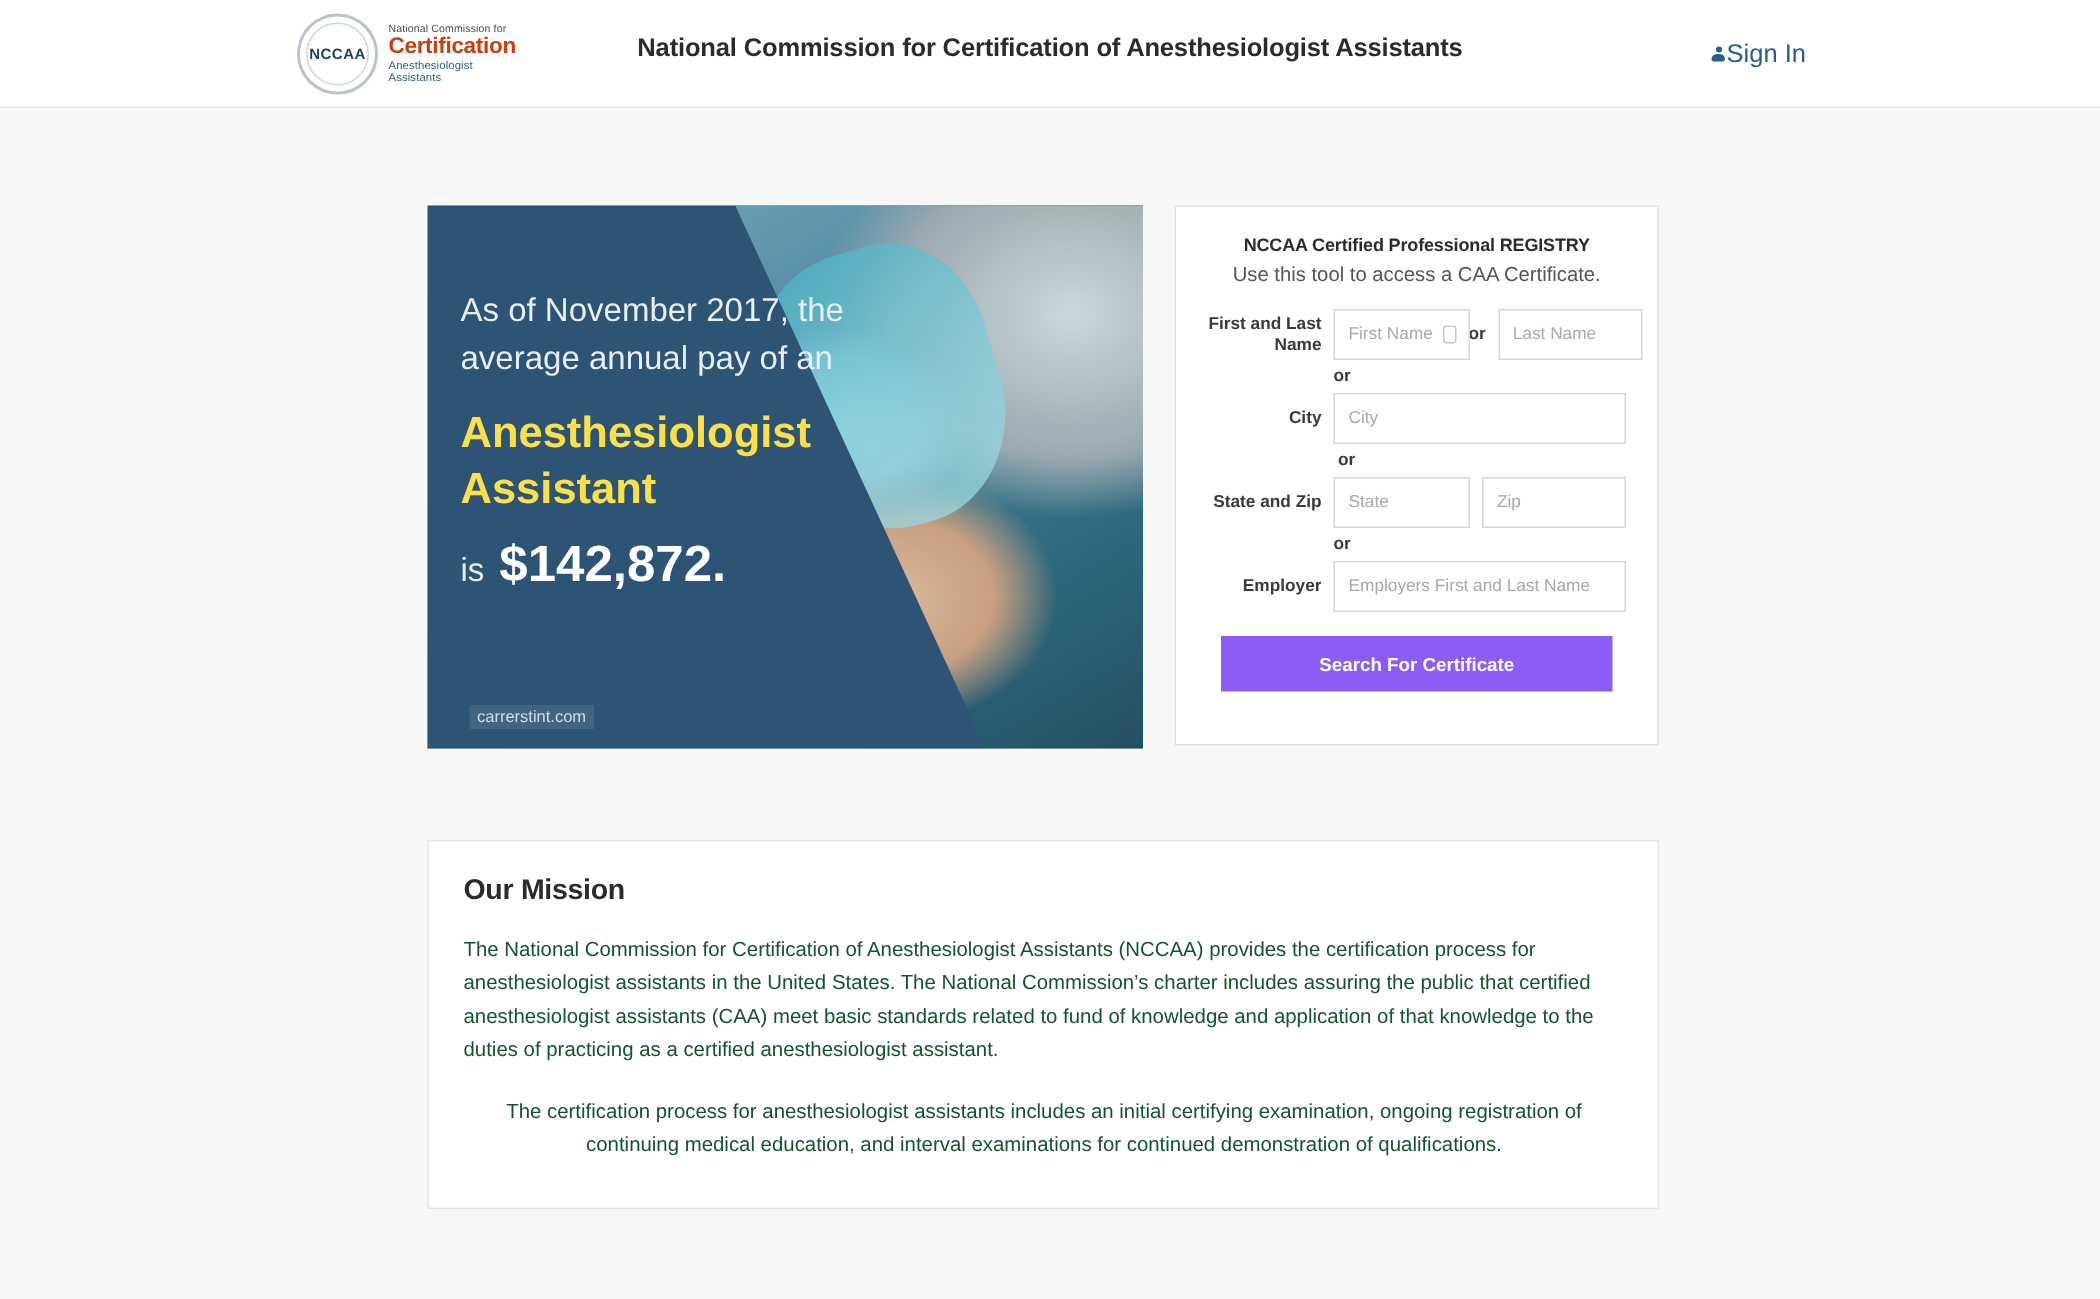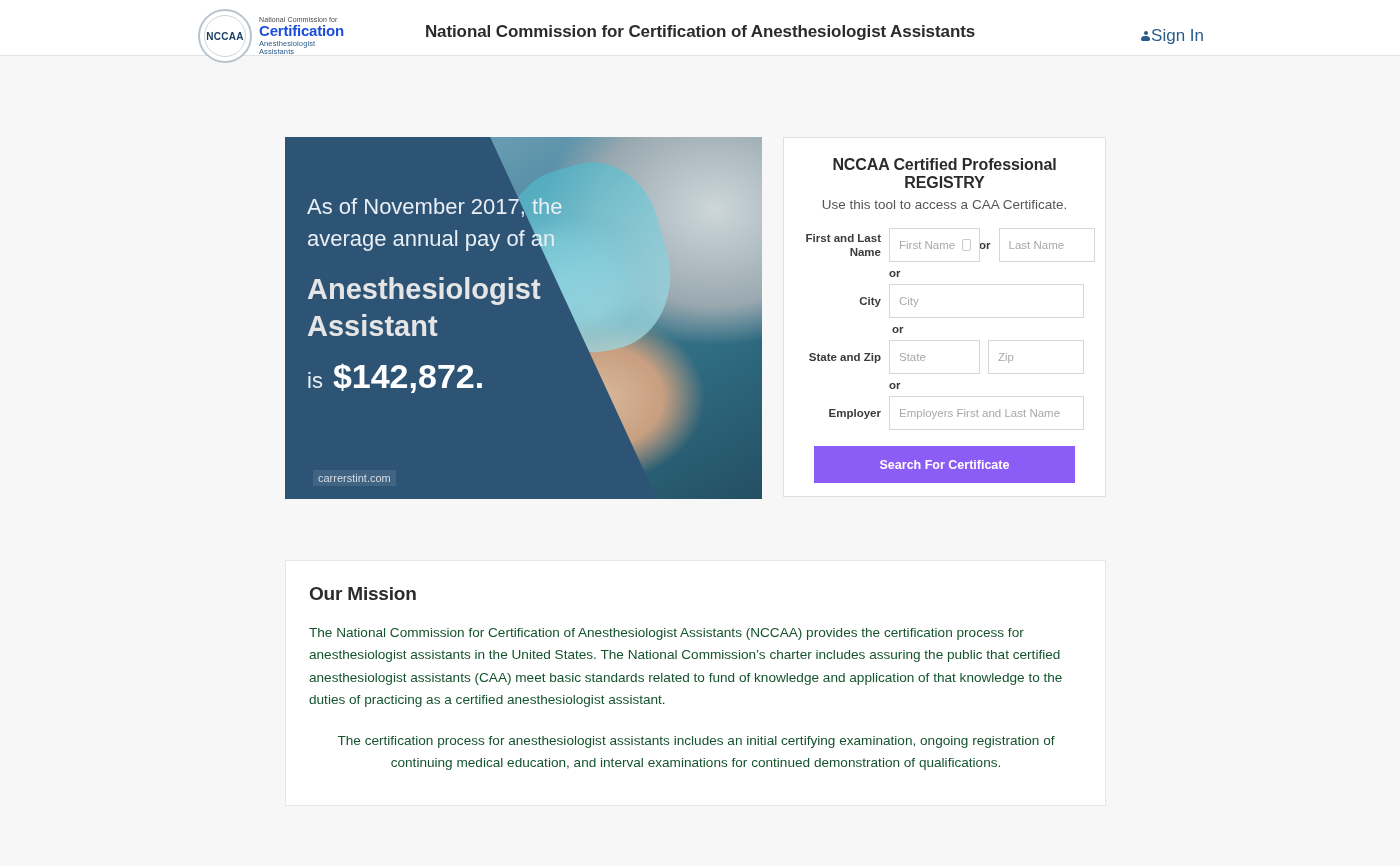--- a/index.html
+++ b/index.html
@@ -9,21 +9,21 @@
     background: #f7f7f7;
     font-family: "Liberation Sans", sans-serif;
     color: #333;
     overflow: hidden;
   }
 
   
   .header {
     position: relative;
     width: 1400px;
-    height: 56px;
+    height: 72px;
     background: #ffffff;
     border-bottom: 1px solid #e3e3e3;
   }
   .logo-wrap {
     position: absolute;
     left: 198px;
     top: 6px;
     width: 150px;
     height: 60px;
     display: flex;
@@ -55,21 +55,21 @@
   .logo-text {
     line-height: 1.1;
   }
   .logo-line1 {
     font-size: 7px;
     color: #4a4a4a;
     letter-spacing: .1px;
   }
   .logo-line2 {
     font-size: 15px;
-    color: #1d4ed8;
+    color: #c2410c;
     font-weight: bold;
     letter-spacing: -.2px;
   }
   .logo-line3 {
     font-size: 7.5px;
     color: #2a5c8a;
     letter-spacing: .1px;
   }
   .site-title {
     position: absolute;
@@ -164,21 +164,21 @@
   }
   .promo-l1 {
     font-size: 22px;
     line-height: 1.45;
     color: #e8eef4;
     font-weight: normal;
   }
   .promo-big {
     font-size: 29px;
     font-weight: bold;
-    color: #e5e5e5;
+    color: #fde047;
     line-height: 1.28;
     margin-top: 16px;
   }
   .promo-is {
     font-size: 22px;
     color: #e8eef4;
     margin-top: 12px;
     display: flex;
     align-items: baseline;
     gap: 10px;
@@ -203,21 +203,21 @@
     position: absolute;
     left: 498px;
     top: 0;
     width: 323px;
     height: 360px;
     background: #ffffff;
     border: 1px solid #e0e0e0;
     padding: 18px 21px 0 21px;
   }
   .registry-title {
-    font-size: 16px;
+    font-size: 12px;
     font-weight: bold;
     color: #2b2b2b;
     text-align: center;
     letter-spacing: -.1px;
   }
   .registry-sub {
     font-size: 13.5px;
     color: #555;
     text-align: center;
     margin-top: 5px;

